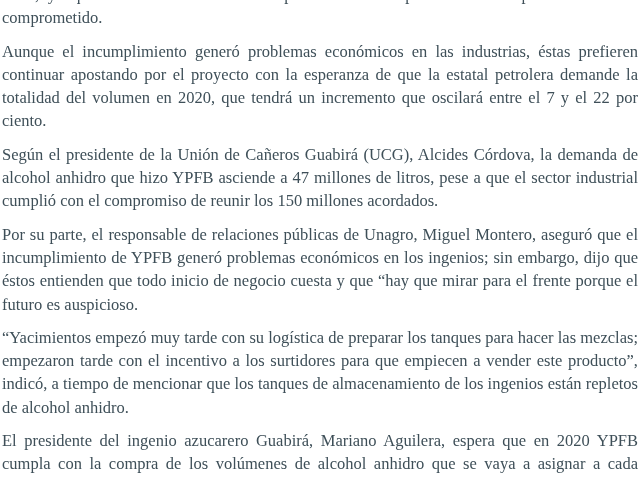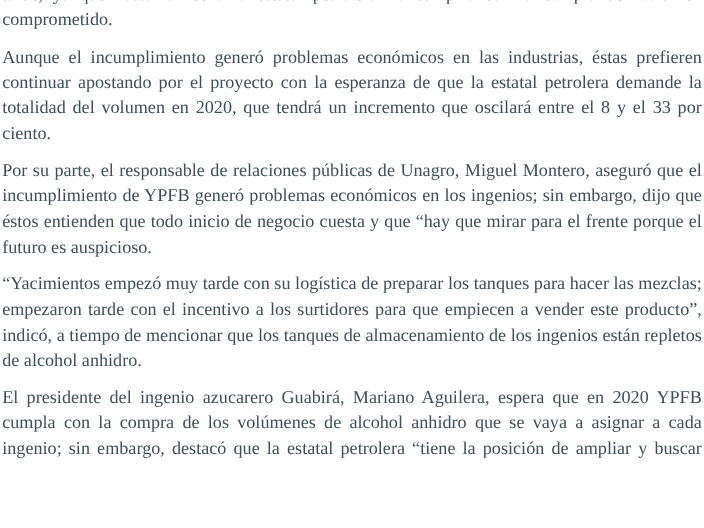--- a/index.html
+++ b/index.html
@@ -30,17 +30,18 @@
   
   .article p.continues {
     text-align-last: justify;
   }
 </style>
 </head>
 <body>
 
 <div class="article">
   <p>tarde, ya que hasta la fecha la estatal petrolera no cumplió con la compra del volumen comprometido.</p>
-  <p>Aunque el incumplimiento generó problemas económicos en las industrias, éstas prefieren continuar apostando por el proyecto con la esperanza de que la estatal petrolera demande la totalidad del volumen en 2020, que tendrá un incremento que oscilará entre el 8 y el 33 por ciento.</p>
+  <p>Aunque el incumplimiento generó problemas económicos en las industrias, éstas prefieren continuar apostando por el proyecto con la esperanza de que la estatal petrolera demande la totalidad del volumen en 2020, que tendrá un incremento que oscilará entre el 7 y el 22 por ciento.</p>
+  <p>Según el presidente de la Unión de Cañeros Guabirá (UCG), Alcides Córdova, la demanda de alcohol anhidro que hizo YPFB asciende a 47 millones de litros, pese a que el sector industrial cumplió con el compromiso de reunir los 150 millones acordados.</p>
   <p>Por su parte, el responsable de relaciones públicas de Unagro, Miguel Montero, aseguró que el incumplimiento de YPFB generó problemas económicos en los ingenios; sin embargo, dijo que éstos entienden que todo inicio de negocio cuesta y que “hay que mirar para el frente porque el futuro es auspicioso.</p>
   <p>“Yacimientos empezó muy tarde con su logística de preparar los tanques para hacer las mezclas; empezaron tarde con el incentivo a los surtidores para que empiecen a vender este producto”, indicó, a tiempo de mencionar que los tanques de almacenamiento de los ingenios están repletos de alcohol anhidro.</p>
   <p class="continues">El presidente del ingenio azucarero Guabirá, Mariano Aguilera, espera que en 2020 YPFB cumpla con la compra de los volúmenes de alcohol anhidro que se vaya a asignar a cada ingenio; sin embargo, destacó que la estatal petrolera “tiene la posición de ampliar y buscar</p>
 </div>
 
 </body></html>

